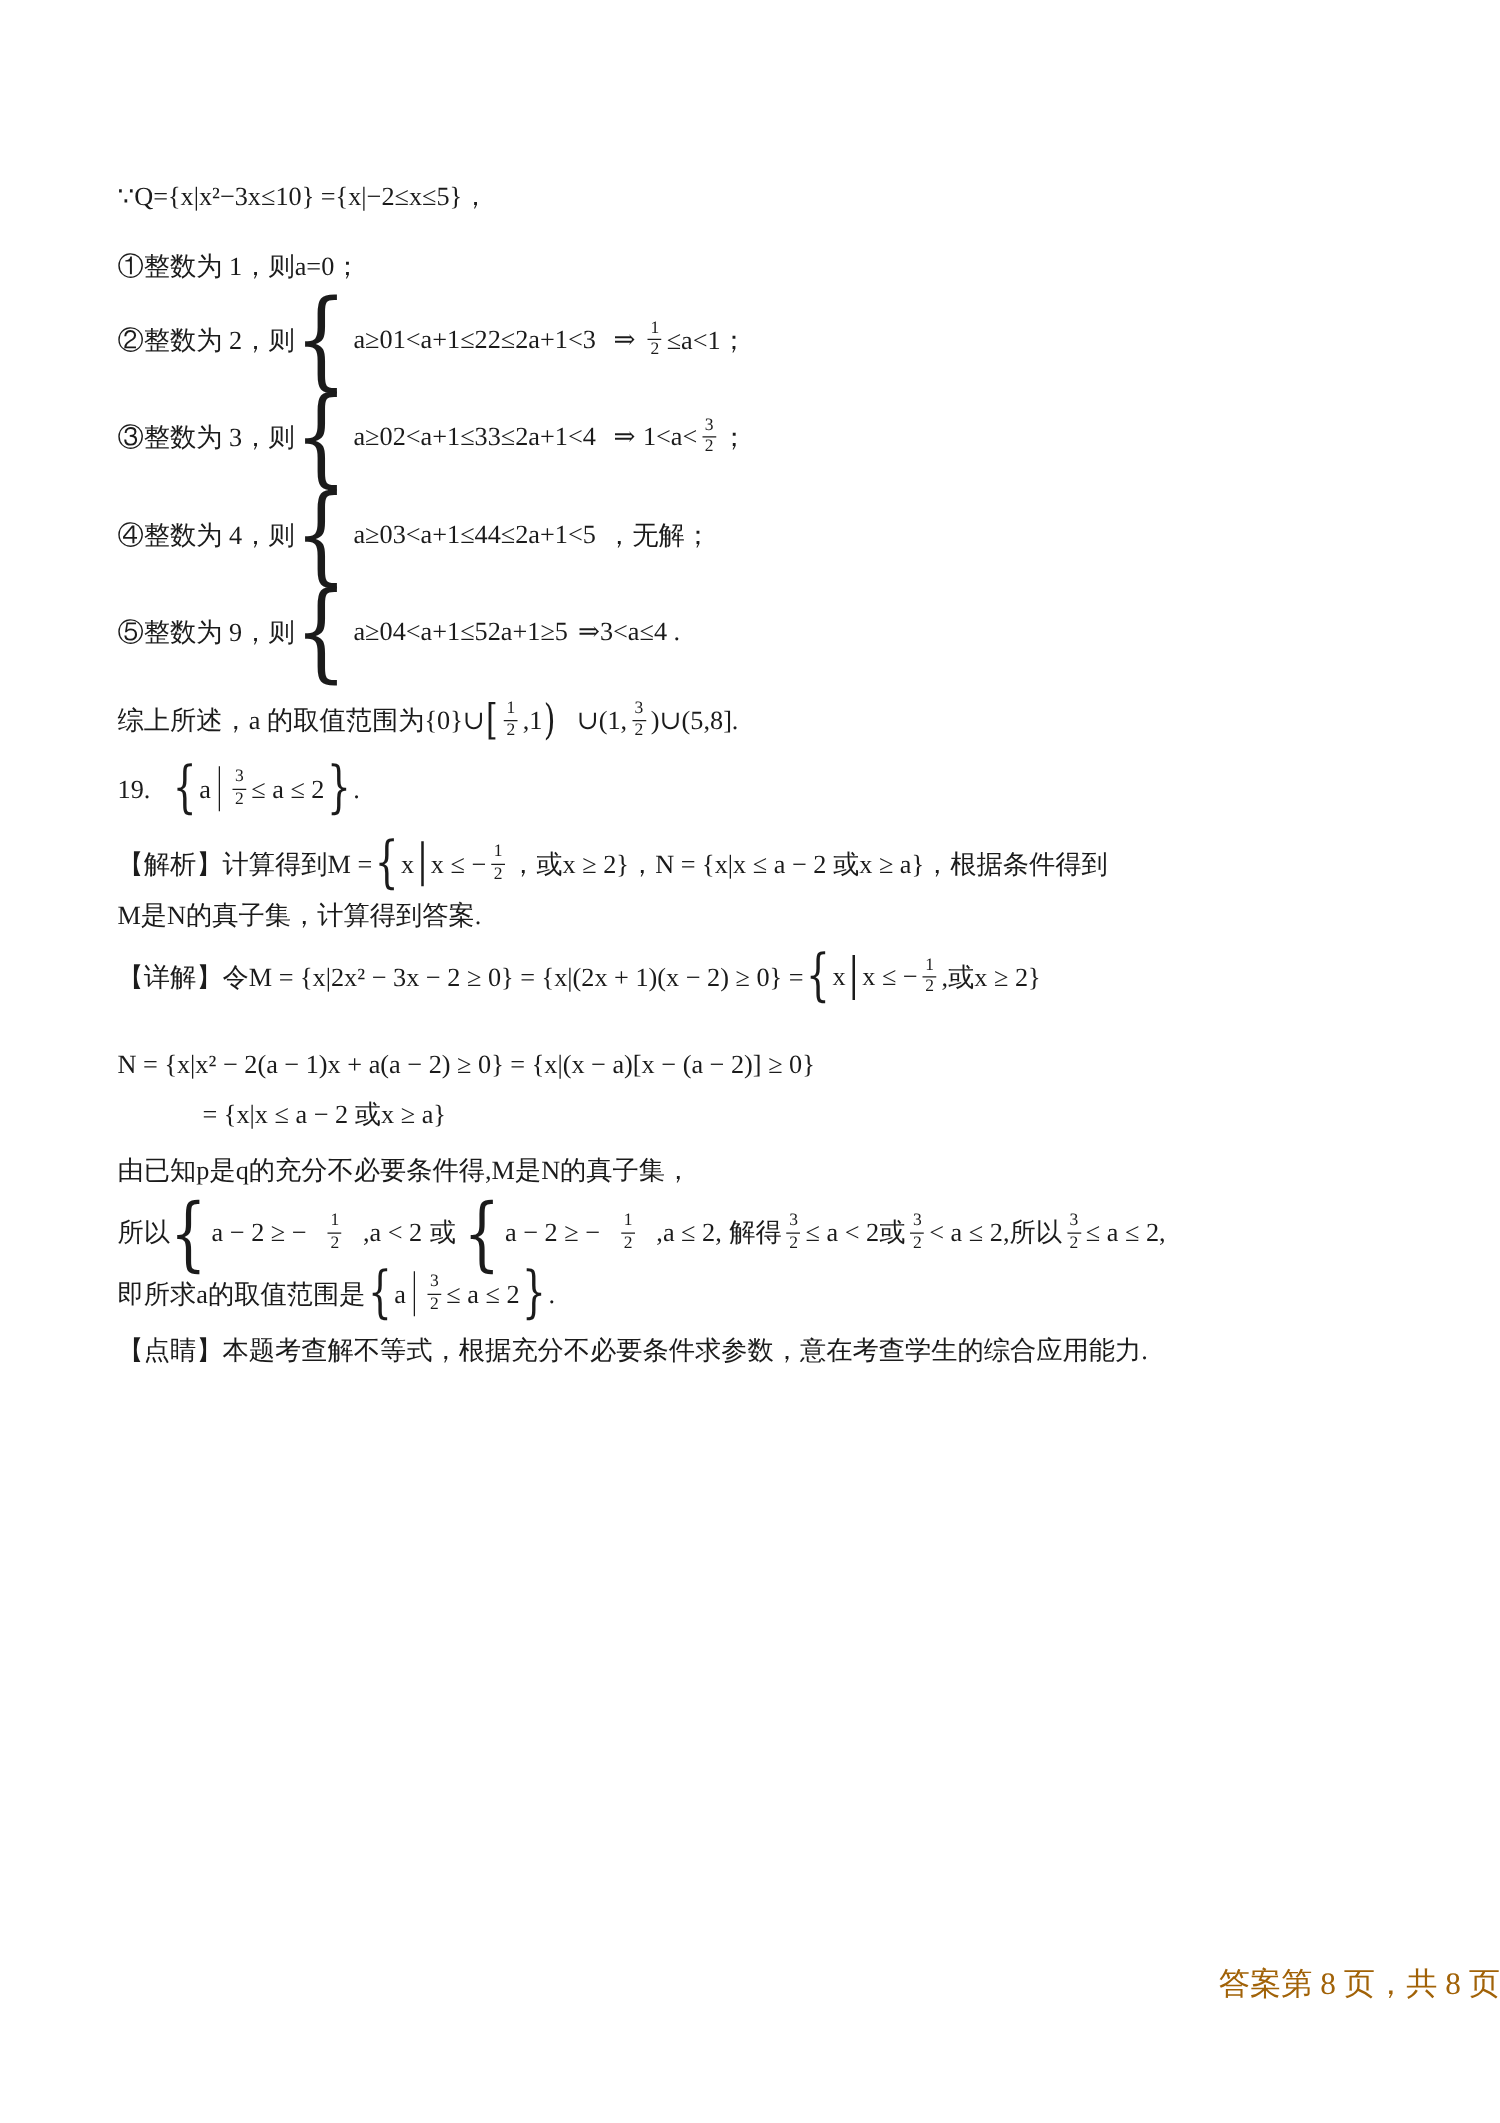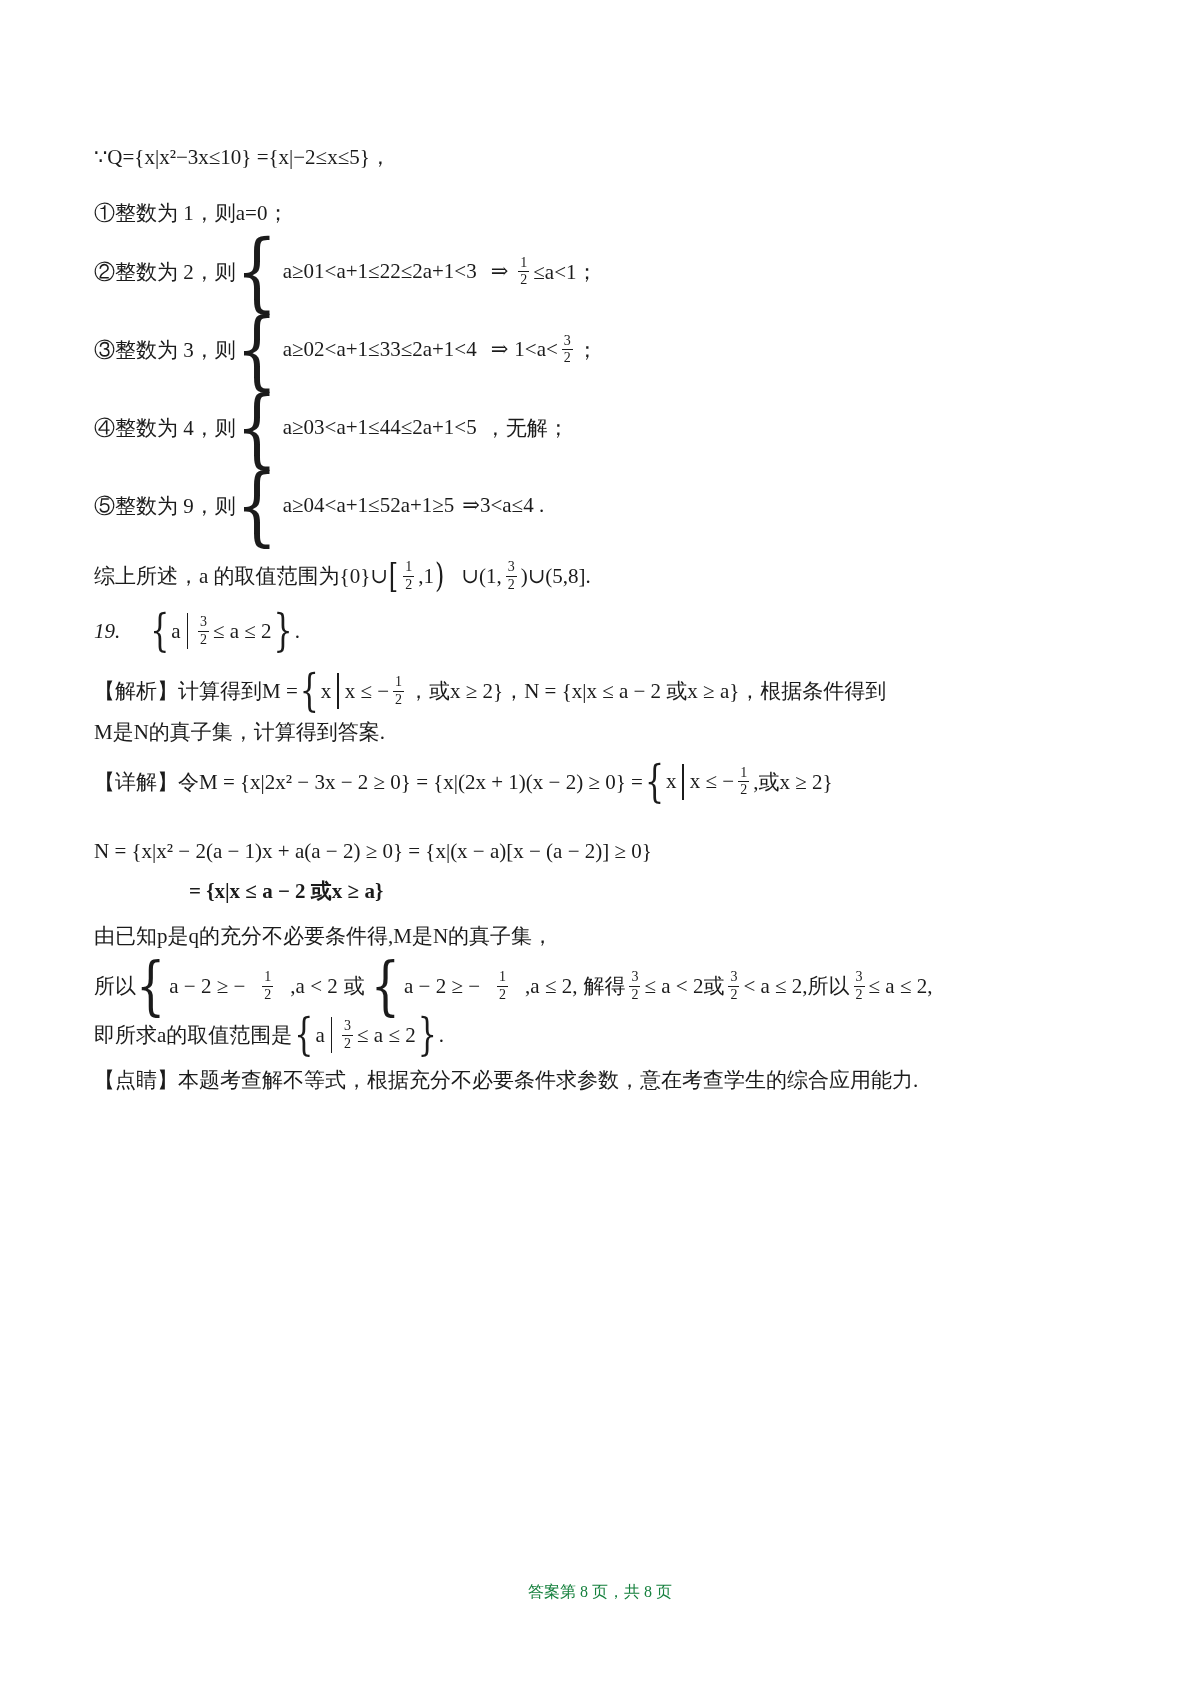--- a/index.html
+++ b/index.html
@@ -36,25 +36,25 @@
 
   .frac { display:inline-flex; flex-direction:column; align-items:center; font-size:14px; line-height:1.2; margin:0 4px; vertical-align:middle; }
   .frac .num { border-bottom:1.3px solid #1b1b1b; padding:0 2px; }
   .frac .den { padding:0 2px; }
 
   .vbar { display:inline-block; width:1.3px; height:36px; background:#1b1b1b; margin:0 6px; }
 
   .arrow { margin:0 6px; }
   .res { display:inline-flex; align-items:center; margin-left:8px; }
   .ml16 { margin-left:16px; }
-  .indent { margin-left:95px;font-weight:bold; }
+  .indent { margin-left:68px; }
 
   .footer {
     position:absolute; left:0; bottom:95px; width:100%;
-    text-align:center; font-size:16px; color:#15803d;
+    text-align:right; font-size:25px; color:#a16207;
   }
 </style>
 </head>
 <body>
 
 <div class="content">
 
   <div class="line">∵Q={x|x²−3x≤10} ={x|−2≤x≤5}，</div>
 
   <div class="line mt26">①整数为 1，则a=0；</div>
@@ -142,21 +142,21 @@
     <span class="delim">)</span>
     <span class="ml16">∪(1,</span>
     <span class="frac">
       <span class="num">3</span>
       <span class="den">2</span>
     </span>
     <span>)∪(5,8].</span>
   </div>
 
   <div class="flexline mt20">
-    <span style="margin-right:28px;font-style:italic;">19.</span>
+    <span style="margin-right:16px;">19.</span>
     <span class="brace brace-set">{</span>
     <span>a</span>
     <span class="vbar"></span>
     <span class="frac">
       <span class="num">3</span>
       <span class="den">2</span>
     </span>
     <span>≤ a ≤ 2</span>
     <span class="brace brace-set">}</span>
     <span>.</span>

